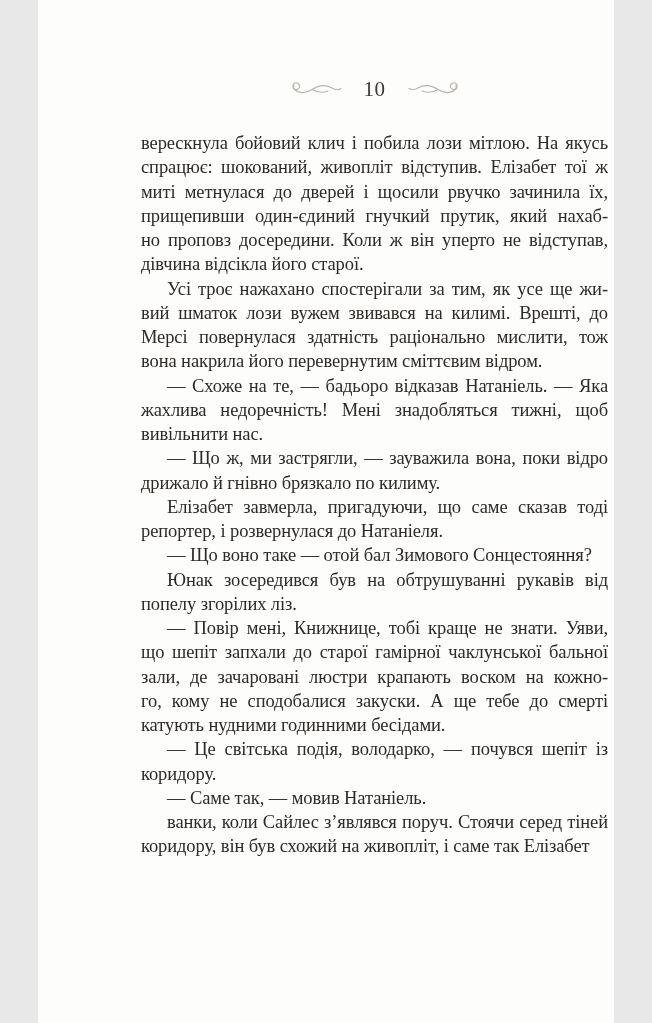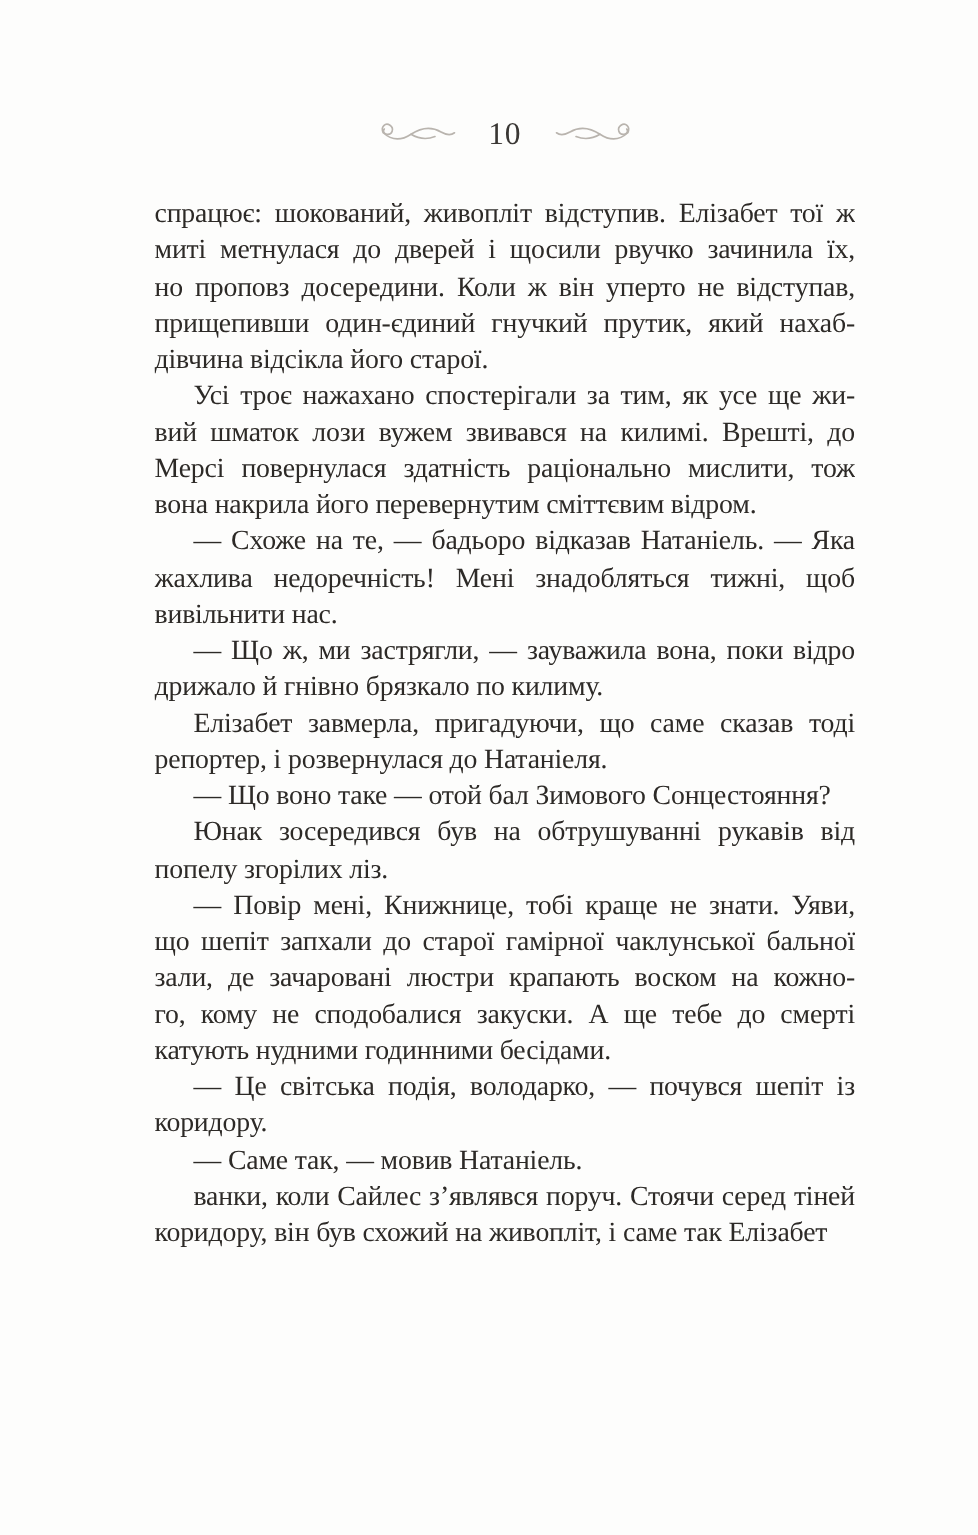--- a/index.html
+++ b/index.html
@@ -2,21 +2,21 @@
 <html lang="uk" style="--background: #fdfdfc; --text: #2d2a27; --page_number: #3a3734; --ornament: #b9b4ae;"><head>
 <meta charset="utf-8">
 <style>
   html, body { margin: 0; padding: 0; }
   body {
     background: #e8e8e8;
     font-family: "Liberation Serif", "DejaVu Serif", serif;
   }
   .book-page {
     position: relative;
-    width: 652px;
+    width: 576px;
     height: 1023px;
     margin: 0 auto;
     background: var(--background, #fdfdfc);
     overflow: hidden;
   }
   .page-header {
     position: absolute;
     top: 76px;
     left: 103px;
     width: 467px;
@@ -79,24 +79,25 @@
       <g fill="none" stroke-width="1.1" stroke-linecap="round">
         <path d="M3.5 8.5 C1.5 4.5 5 1.5 8 3.5 C11 5.5 9.5 10 6 9.5 C4 9.2 3 7.5 4.2 6"></path>
         <path d="M3.5 8.5 C10 14.5 16 13.5 22 9.5 C29 4.9 36 4.5 42 8 C45.5 10 48.5 10.5 51 8.5"></path>
         <path d="M22 9.5 C27 12.5 33 13 38 11"></path>
       </g>
     </svg>
   </header>
 
   <main class="text-block">
       <div class="paragraph">
+        <div class="line">верескнула бойовий клич і побила лози мітлою. На якусь</div>
         <div class="line">спрацює: шокований, живопліт відступив. Елізабет тої ж</div>
         <div class="line">миті метнулася до дверей і щосили рвучко зачинила їх,</div>
+        <div class="line">прищепивши один-єдиний гнучкий прутик, який нахаб-</div>
         <div class="line">но проповз досередини. Коли ж він уперто не відступав,</div>
-        <div class="line">прищепивши один-єдиний гнучкий прутик, який нахаб-</div>
         <div class="line last">дівчина відсікла його старої.</div>
       </div>
       <div class="paragraph indent">
         <div class="line">Усі троє нажахано спостерігали за тим, як усе ще жи-</div>
         <div class="line">вий шматок лози вужем звивався на килимі. Врешті, до</div>
         <div class="line">Мерсі повернулася здатність раціонально мислити, тож</div>
         <div class="line last">вона накрила його перевернутим сміттєвим відром.</div>
       </div>
       <div class="paragraph indent">
         <div class="line">— Схоже на те, — бадьоро відказав Натаніель. — Яка</div>

